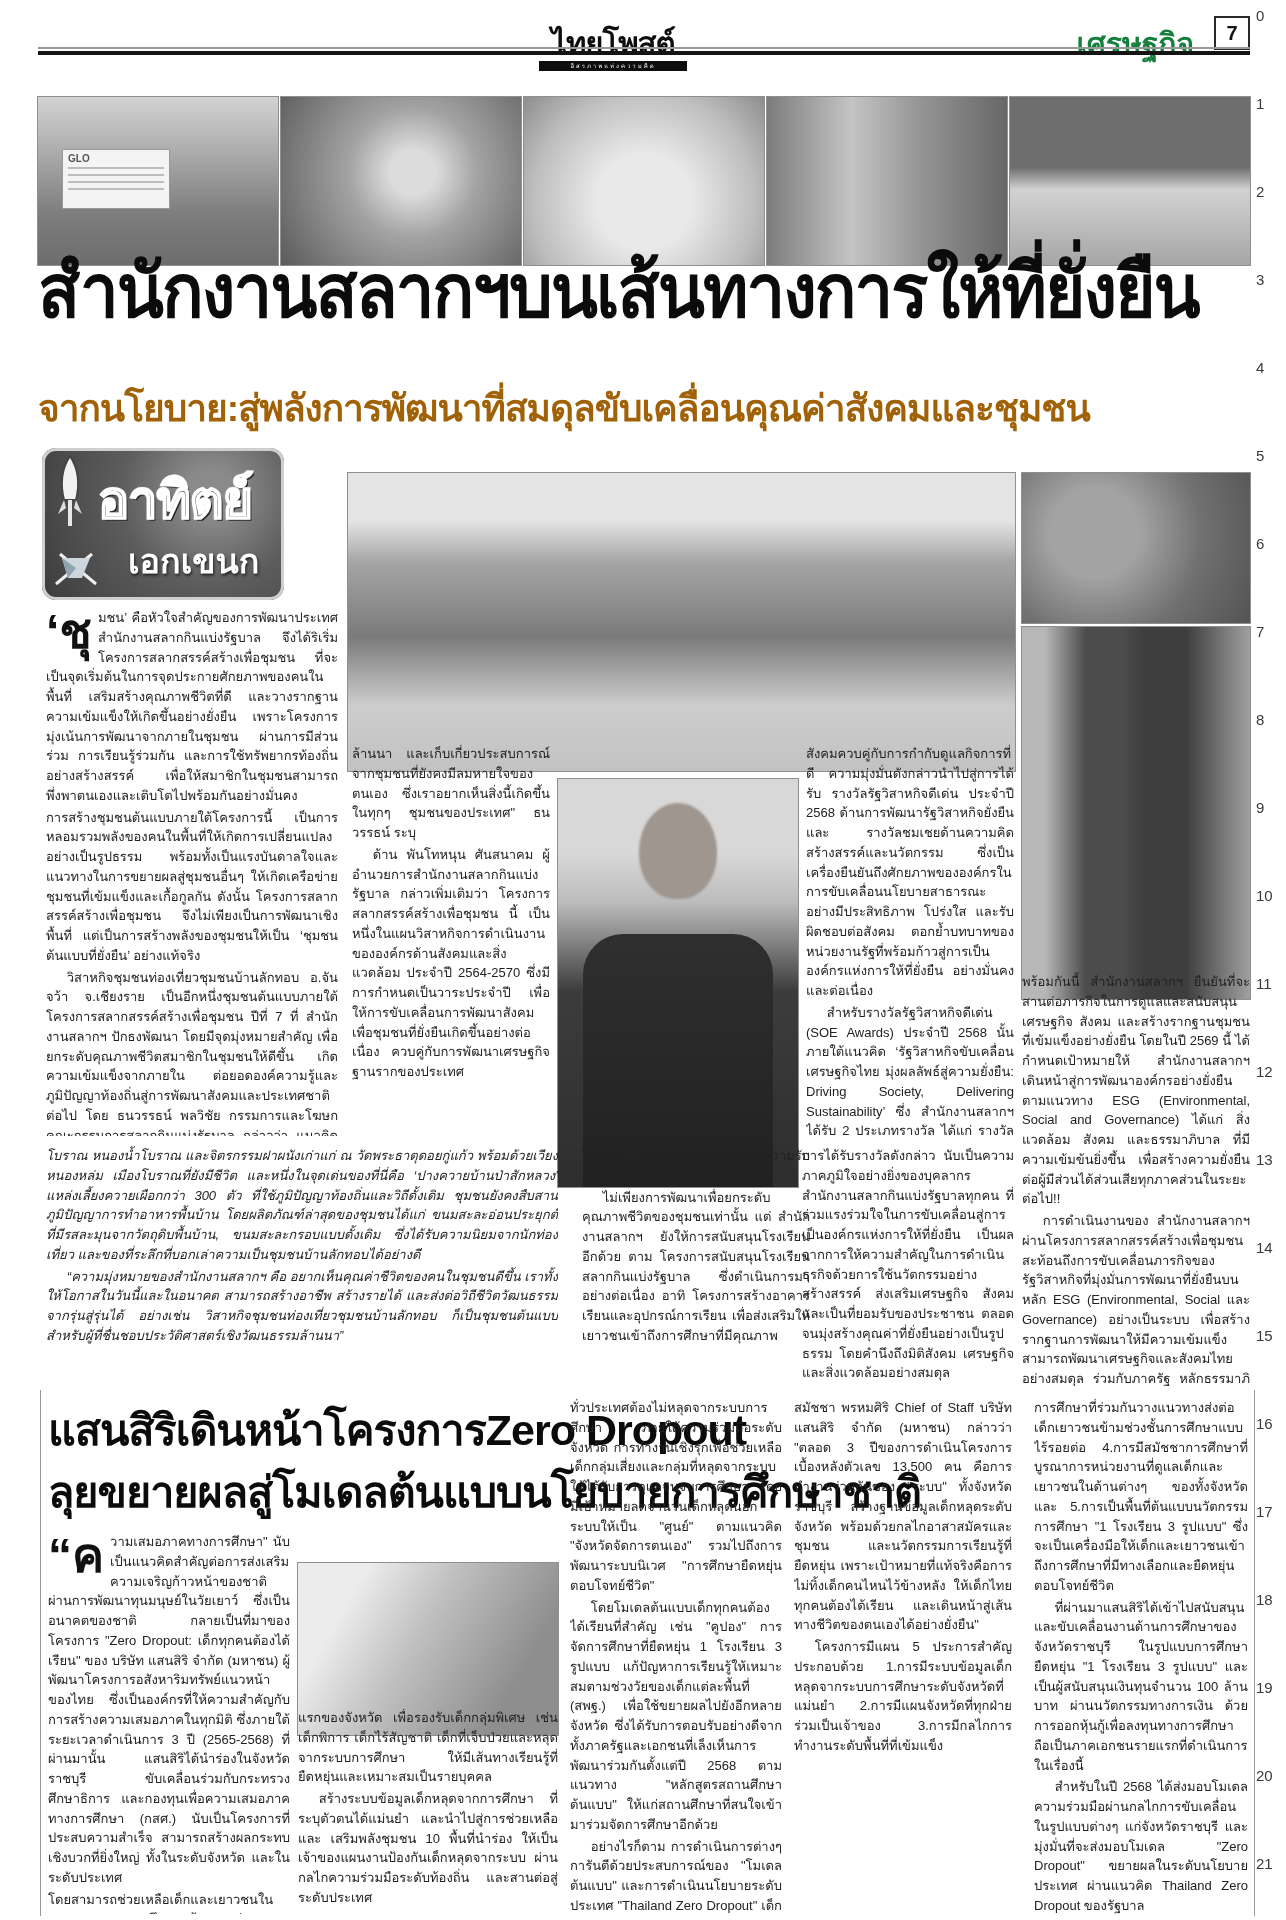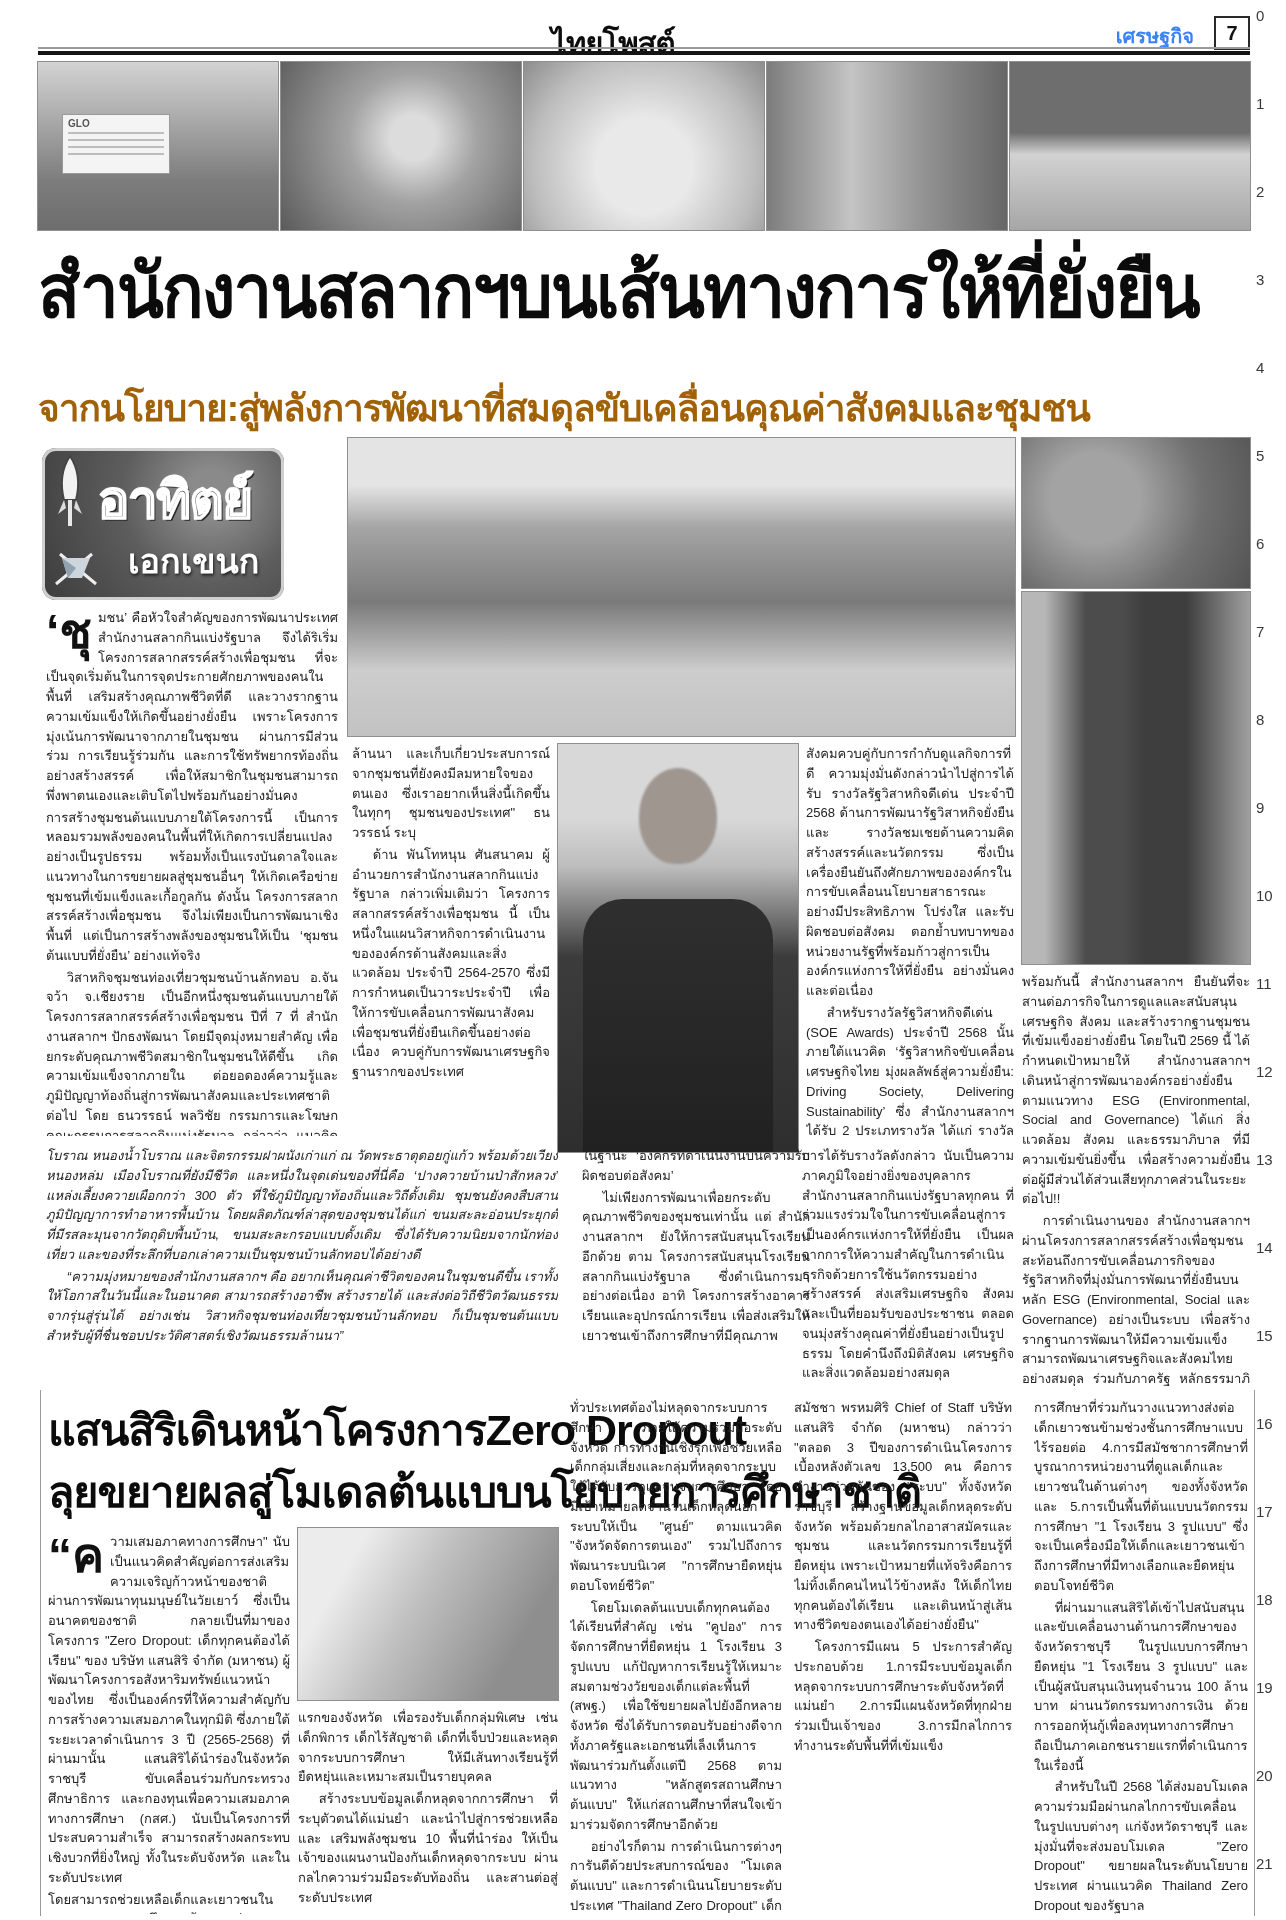--- a/index.html
+++ b/index.html
@@ -4,27 +4,27 @@
 <style>
   html,body{margin:0;padding:0;background:#e9e9e9;}
   .page{position:relative;width:1286px;height:1920px;background:#fff;overflow:hidden;
         font-family:"Liberation Sans","DejaVu Sans",sans-serif;color:#1c1c1c;}
   .abs{position:absolute;}
   
   .masthead{left:0;right:60px;top:6px;text-align:center;}
   .masthead .mh-title{font-size:31px;font-weight:900;letter-spacing:-1px;color:#0d0d0d;line-height:1;margin-top:22px;}
   .masthead .mh-bar{margin:2px auto 0;width:148px;height:10px;background:#0d0d0d;color:#fff;
                     font-size:6px;line-height:10px;letter-spacing:2px;text-align:center;}
-  .section-label{right:92px;top:20px;font-size:20px;font-weight:bold;color:#3b82f6;}
+  .section-label{right:92px;top:20px;font-size:30px;font-weight:bold;color:#15803d;}
   .page-num-box{right:36px;top:16px;width:32px;height:30px;border:2px solid #2a2a2a;
                 text-align:center;font-size:20px;font-weight:bold;line-height:30px;color:#111;}
   .rule-gray{left:38px;top:47px;width:1212px;height:2px;background:#9a9a9a;}
   .rule-black{left:38px;top:51px;width:1212px;height:4px;background:#141414;}
   
-  .ph{outline:1px solid #8f8f8f;overflow:hidden;background:#b5b5b5;}
+  .ph{outline:1px solid #8f8f8f;overflow:hidden;background:#b5b5b5;margin-top:35px;}
   .ph-playground{background:linear-gradient(180deg,#d3d3d3 0%,#a9a9a9 35%,#7d7d7d 70%,#6d6d6d 100%);}
   .ph-hands{background:radial-gradient(circle at 55% 45%,#dcdcdc 0 14%,#a3a3a3 40%,#5a5a5a 100%);}
   .ph-products{background:radial-gradient(circle at 50% 62%,#e9e9e9 0 30%,#bdbdbd 70%,#8d8d8d 100%);}
   .ph-guests{background:linear-gradient(90deg,#7c7c7c,#c4c4c4 35%,#939393 65%,#676767 100%);}
   .ph-buffet{background:linear-gradient(180deg,#6e6e6e 0 42%,#d2d2d2 55%,#a6a6a6 100%);}
   .ph-children{background:linear-gradient(180deg,#e4e4e4 0 16%,#a5a5a5 30%,#7a7a7a 55%,#cdcdcd 78%,#c2c2c2 100%);}
   .ph-garden{background:radial-gradient(circle at 32% 40%,#a3a3a3 0 25%,#707070 60%,#535353 100%);}
   .ph-men{background:linear-gradient(90deg,#b7b7b7 0 10%,#4c4c4c 28% 44%,#3e3e3e 54% 72%,#a0a0a0 100%);}
   .ph-portrait{background:linear-gradient(180deg,#d8d8d8 0 18%,#bdbdbd 30%,#3c3c3c 52%,#2e2e2e 100%);}
   .ph-portrait::before{content:"";position:absolute;left:50%;top:6%;width:78px;height:96px;margin-left:-39px;

